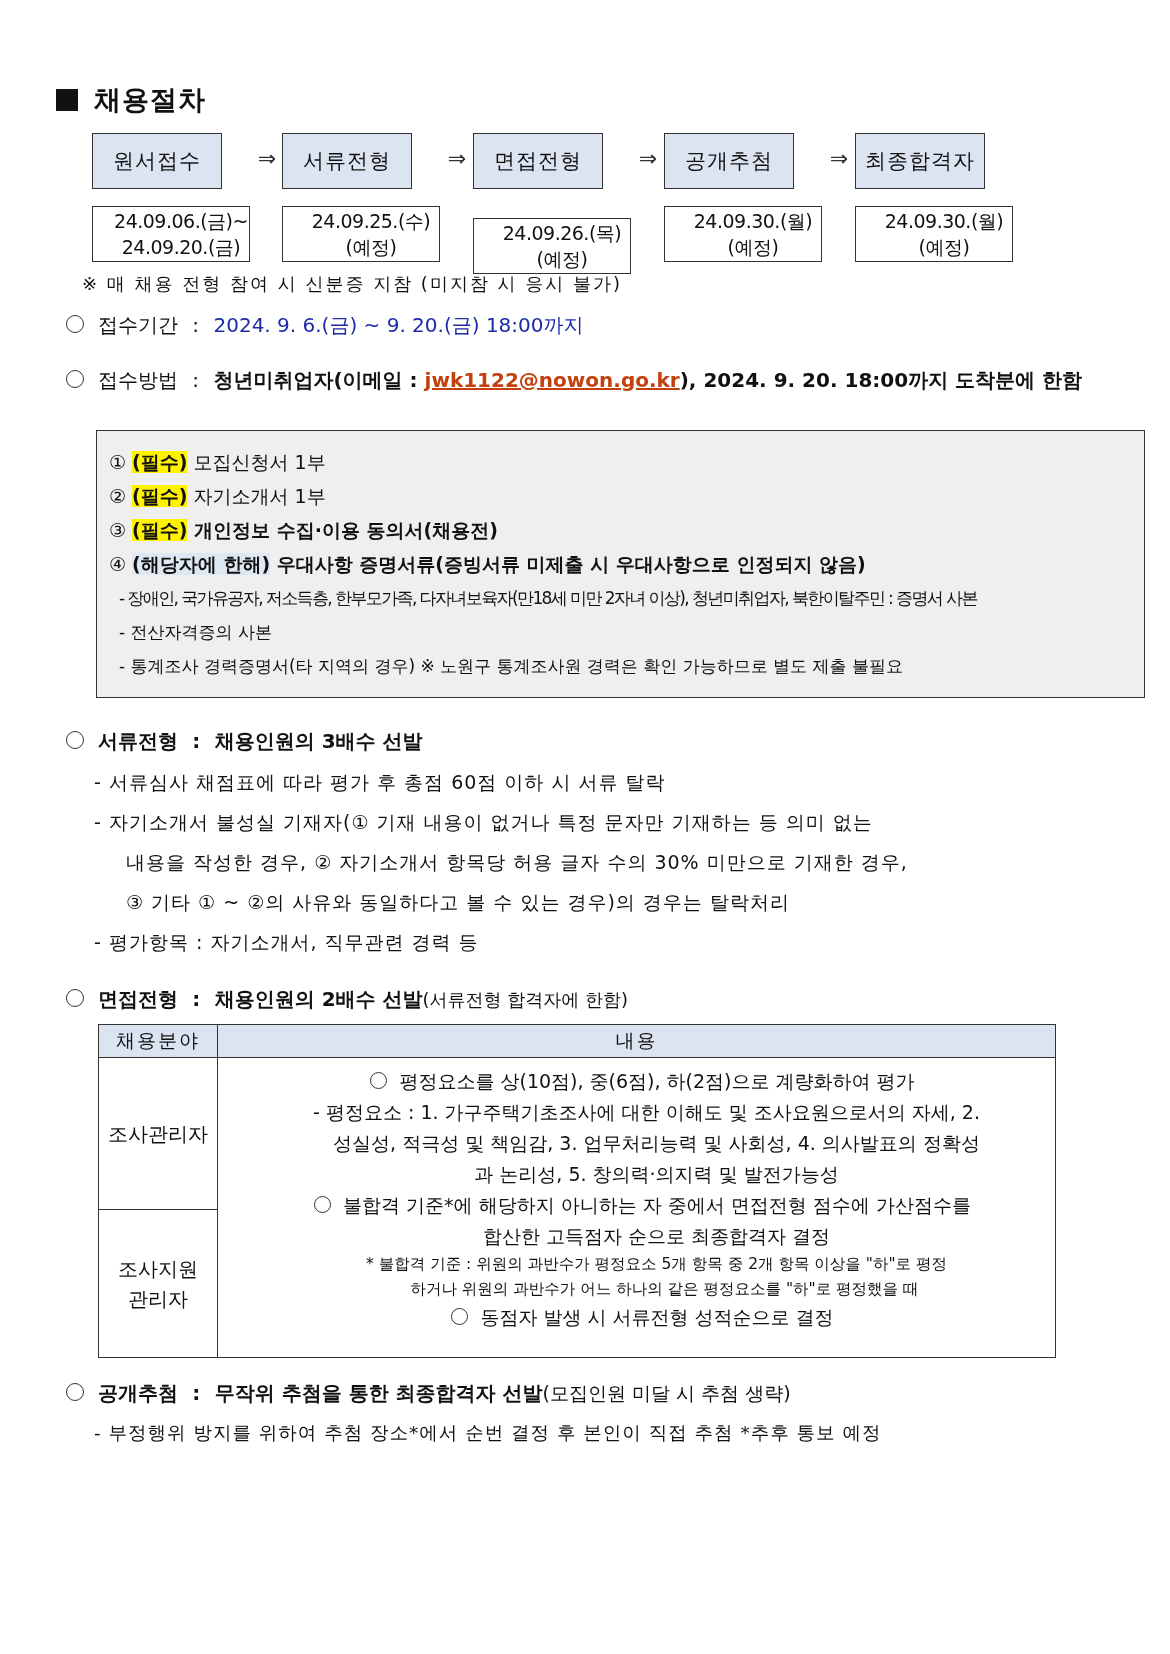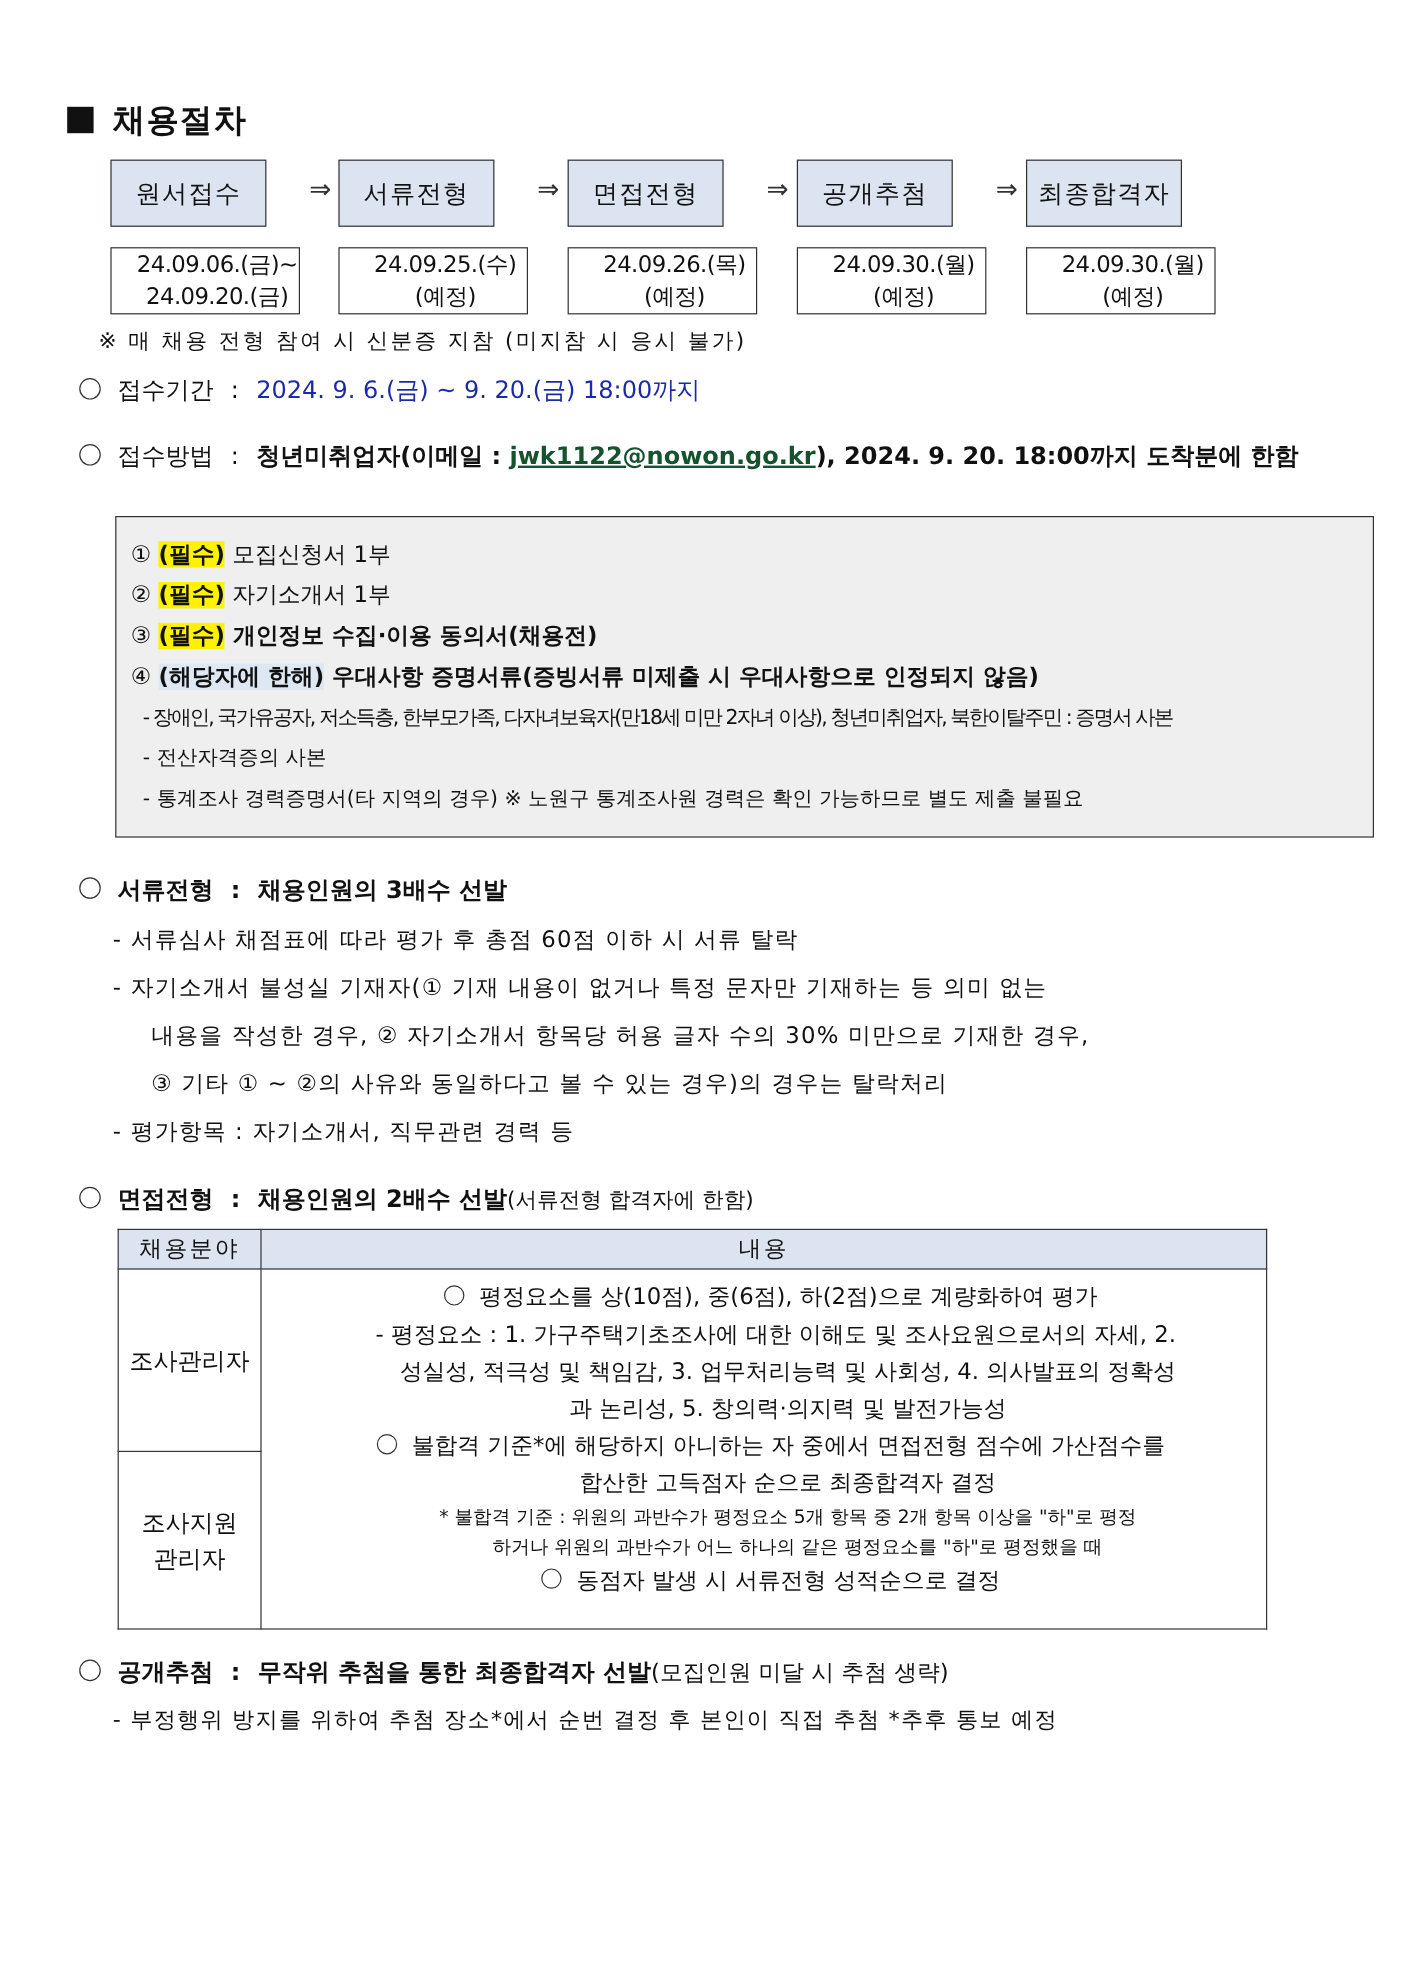--- a/index.html
+++ b/index.html
@@ -29,21 +29,21 @@
     border: 1.5px solid #333; background: #fff; box-sizing: border-box;
     display: flex; flex-direction: column; align-items: center; justify-content: center;
     font-size: 19px; line-height: 26px; letter-spacing: -0.5px; padding-left: 20px;
   }
   .note { left: 82px; top: 272px; font-size: 18px; letter-spacing: 2px; }
 
   .row { font-size: 20px; white-space: nowrap; }
   .row .circ { display: inline-block; width: 16px; height: 16px; border: 1.4px solid #333; border-radius: 50%; margin-right: 14px; vertical-align: -1px; }
   .blue { color: #1c2aa8; }
   .bold { font-weight: bold; }
-  .link { color: #14532d; text-decoration: underline; font-weight: bold; }
+  .link { color: #c2410c; text-decoration: underline; font-weight: bold; }
 
   .docbox {
     left: 96px; top: 430px; width: 1049px; height: 268px; box-sizing: border-box;
     background: #efefef; border: 1.5px solid #333; padding: 14px 12px 0 12px;
   }
   .docbox .line { font-size: 19px; height: 34px; line-height: 34px; white-space: nowrap; }
   .hl-yellow { background: #fff200; font-weight: bold; }
   .hl-blue { background: #dde8f3; font-weight: bold; }
   .docbox .sub { font-size: 17px; padding-left: 10px; }
   .docbox .sub.tight { letter-spacing: -1.6px; }
@@ -96,21 +96,21 @@
     </div>
 
   <div class="date" style="left:92px;">
       <span>24.09.06.(금)~</span>
       <span>24.09.20.(금)</span>
     </div>
   <div class="date" style="left:282px;">
       <span>24.09.25.(수)</span>
       <span>(예정)</span>
     </div>
-  <div class="date" style="left:473px;">
+  <div class="date" style="left:473px;margin-top:12px;">
       <span>24.09.26.(목)</span>
       <span>(예정)</span>
     </div>
   <div class="date" style="left:664px;">
       <span>24.09.30.(월)</span>
       <span>(예정)</span>
     </div>
   <div class="date" style="left:855px;">
       <span>24.09.30.(월)</span>
       <span>(예정)</span>

